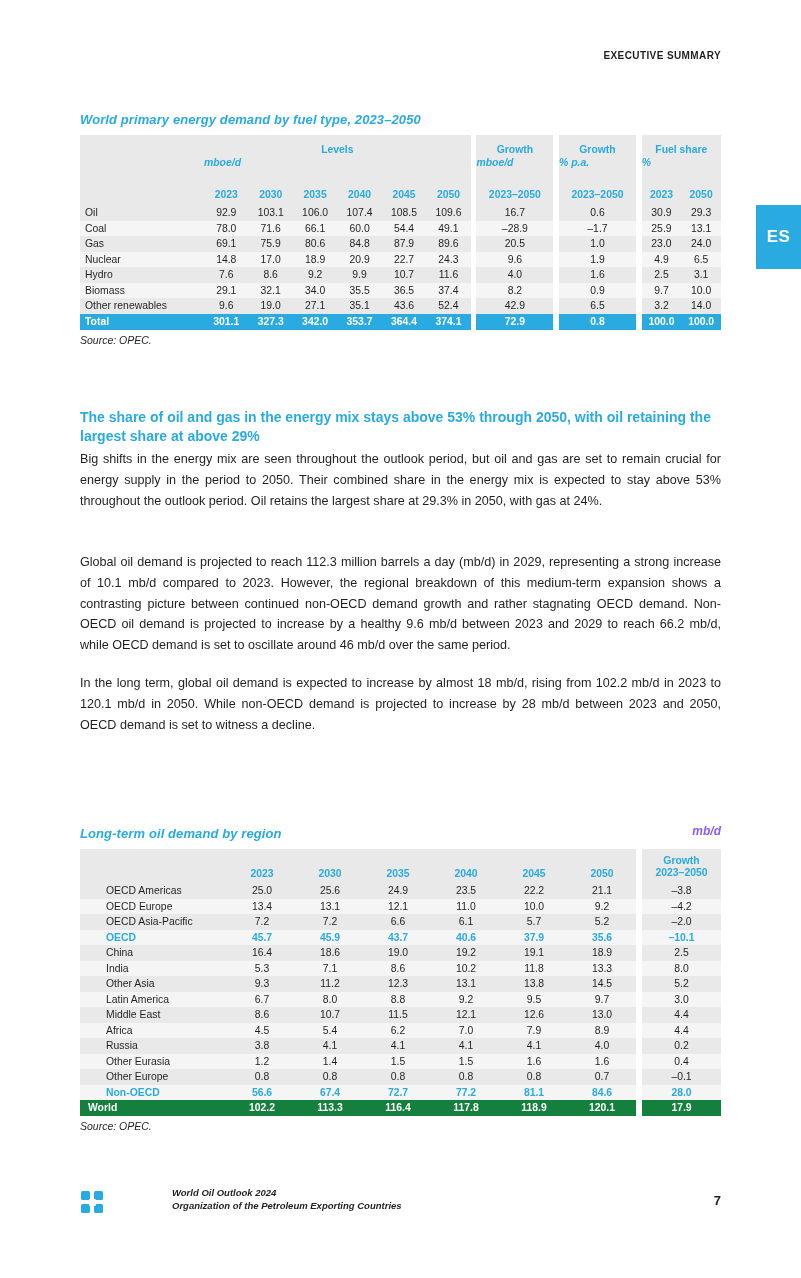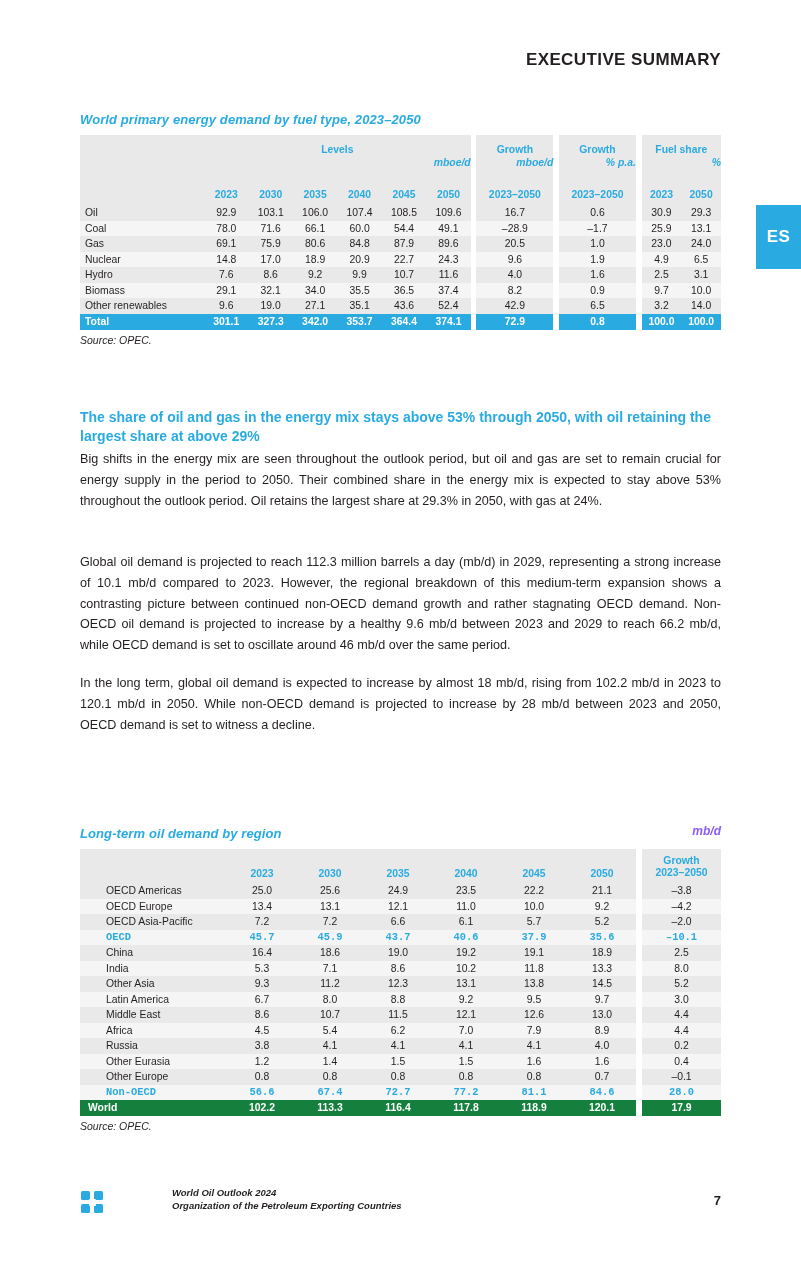--- a/index.html
+++ b/index.html
@@ -18,21 +18,21 @@
   .page {
     position: relative;
     width: 801px;
     height: 1278px;
   }
   
   .running-head {
     position: absolute;
     top: 50px;
     right: 80px;
-    font-size: 17px;
+    font-size: 10px;
     font-weight: bold;
     letter-spacing: 0.4px;
     color: #231f20;
   }
   
   .es-tab {
     position: absolute;
     top: 205px;
     right: 0;
     width: 45px;
@@ -110,21 +110,21 @@
     text-align: center;
     height: 20px;
     vertical-align: bottom;
     padding-bottom: 2px;
   }
   .t1 .hdrband2 td {
     background: #e9e9e9;
     color: #29abe2;
     font-weight: bold;
     font-style: italic;
-    text-align: right;
+    text-align: left;
     height: 17px;
     vertical-align: top;
   }
   .t1 .yearrow td {
     background: #e9e9e9;
     color: #29abe2;
     font-weight: bold;
     text-align: center;
     height: 26px;
     vertical-align: bottom;
@@ -173,21 +173,20 @@
     text-align: center;
     height: 15.5px;
   }
   .t2 tbody td.lbl {
     text-align: left;
     padding-left: 26px;
   }
   .t2 tr.subtotal td {
     color: #29abe2;
     font-weight: bold;
-    font-family: Liberation Mono, monospace;
   }
   .t2 tr.worldrow td {
     background: #15803d;
     color: #ffffff;
     font-weight: bold;
   }
   .t2 tr.worldrow td.lbl { text-align: left; padding-left: 8px; }
   .footer {
     position: absolute;
     left: 80px;

